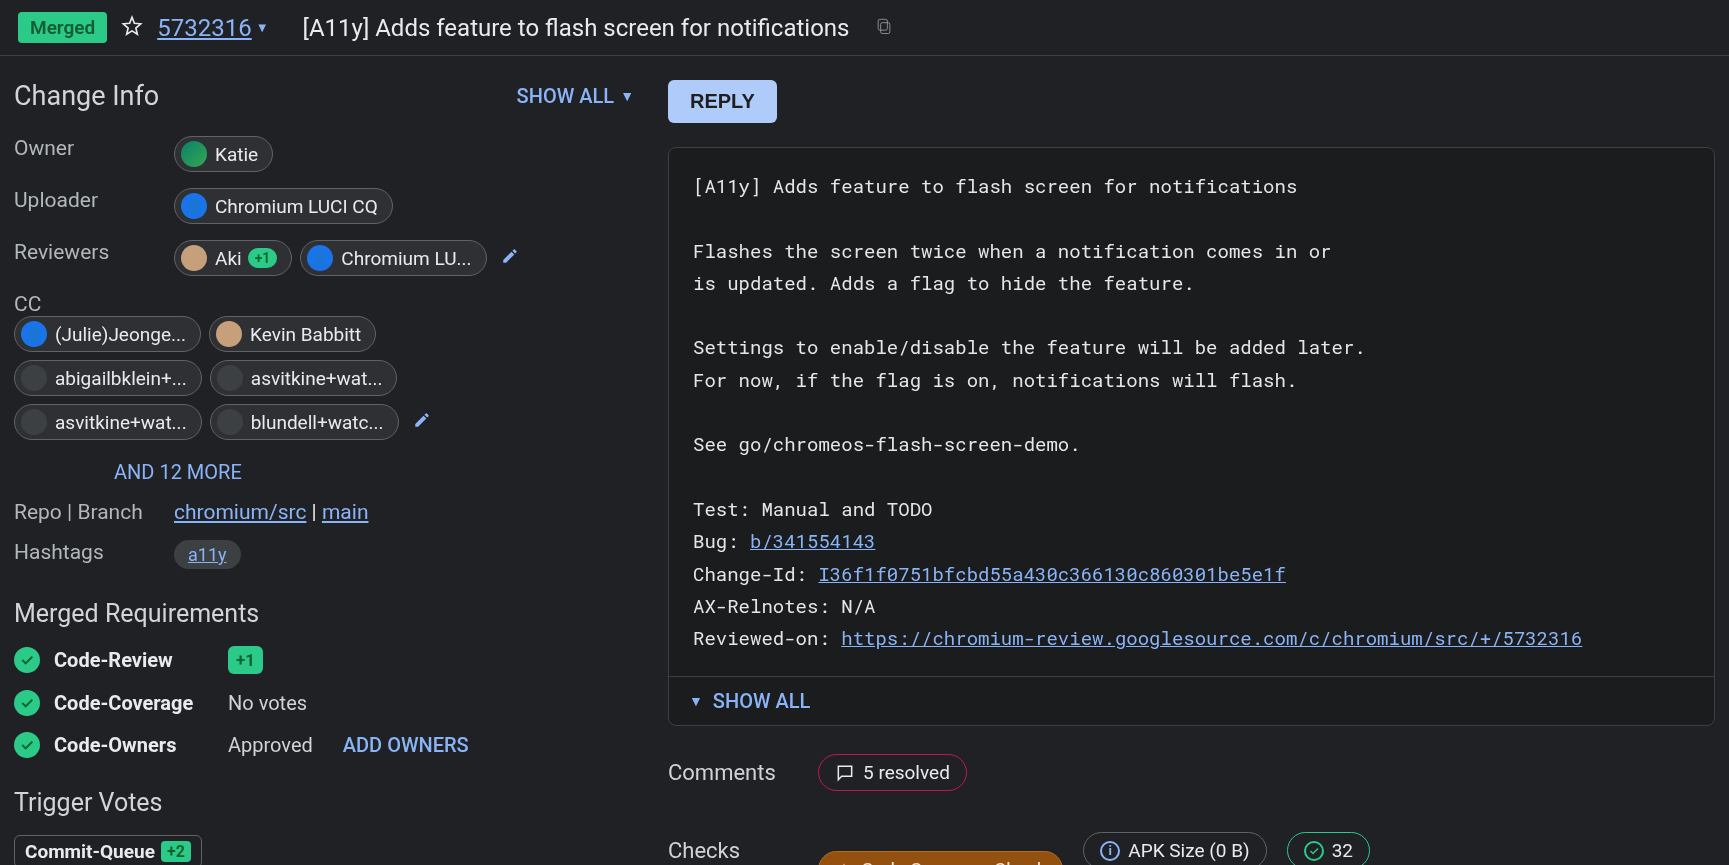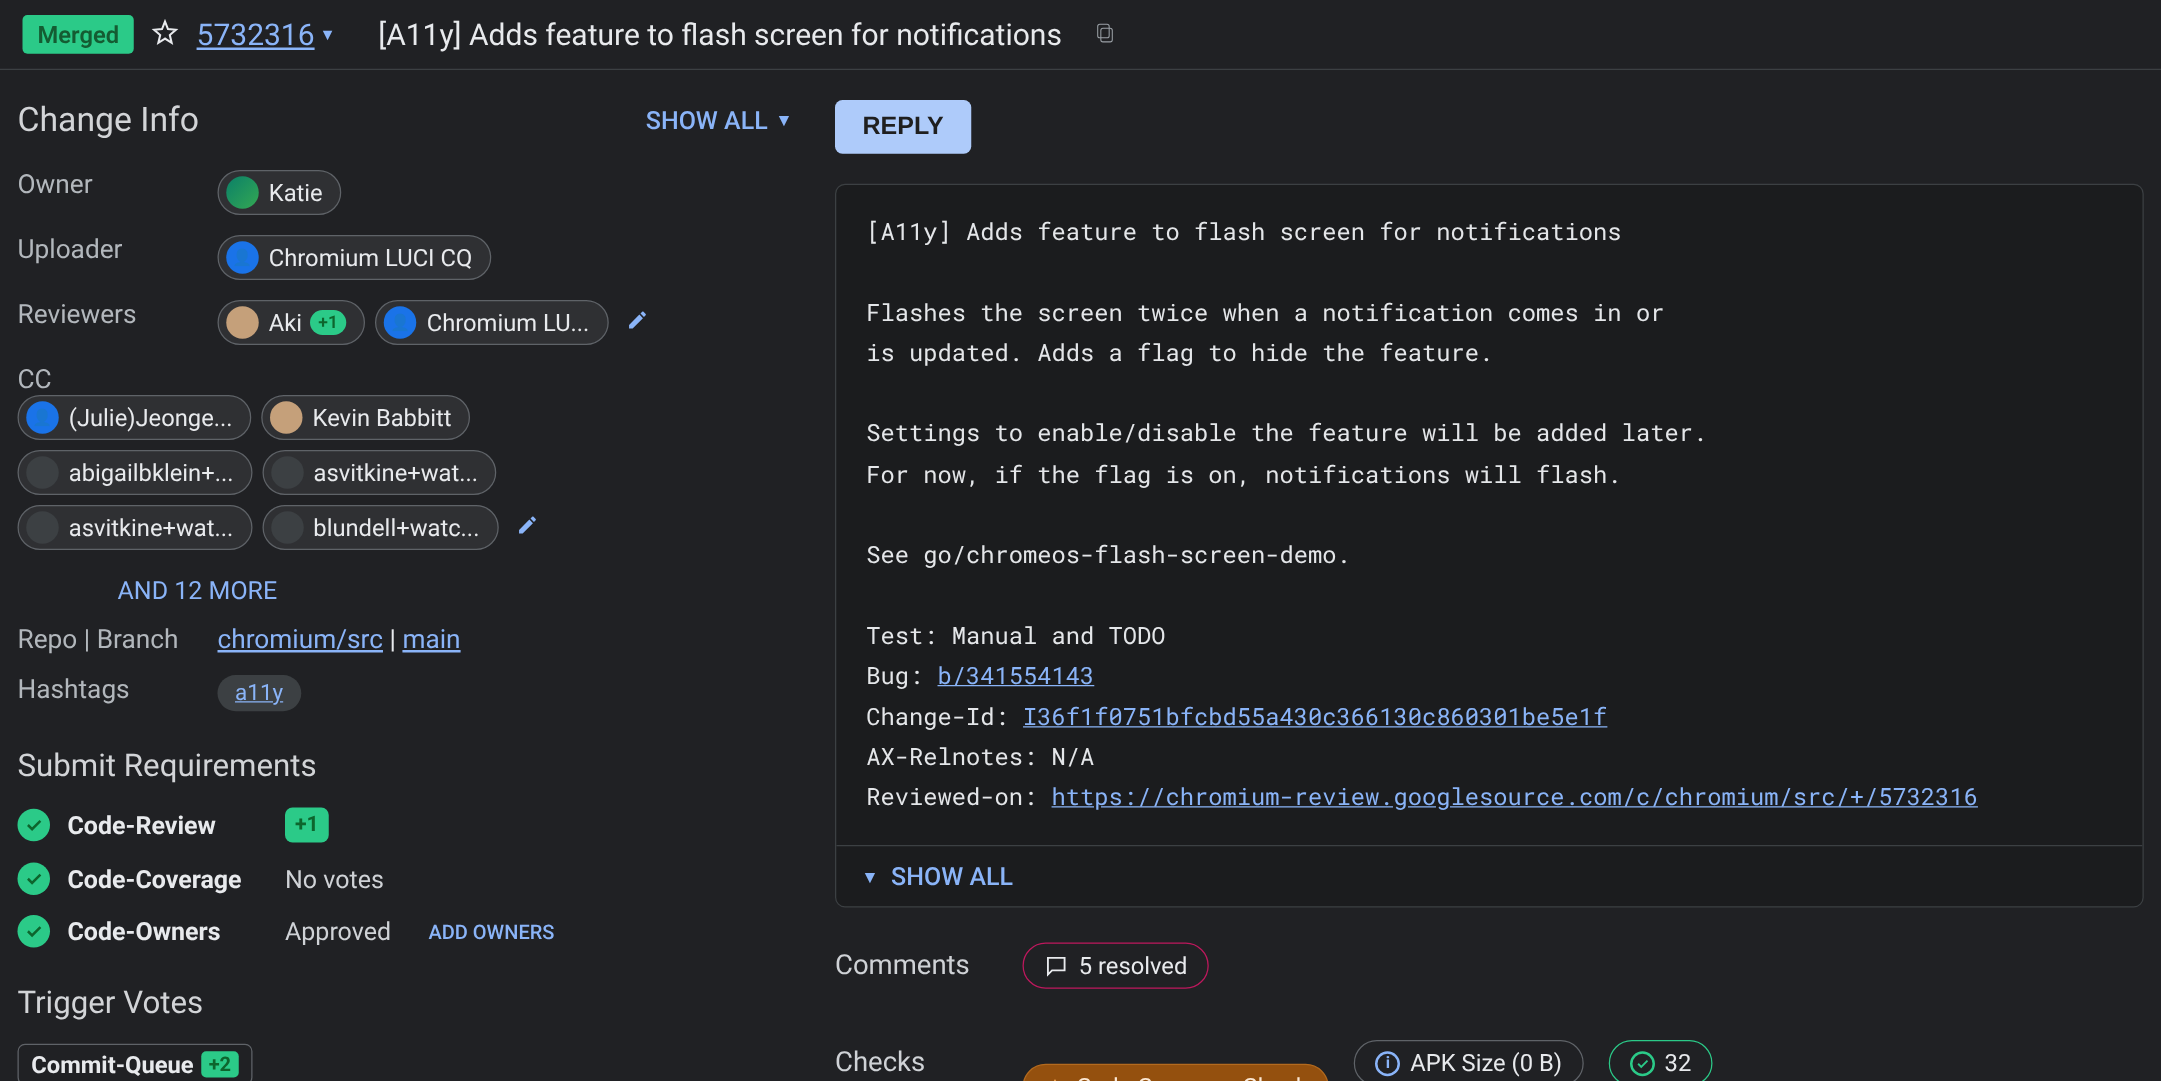--- a/index.html
+++ b/index.html
@@ -61,21 +61,21 @@
   }
   .user-chip .avatar.blue { background:#1a73e8; }
   .user-chip .avatar.teal { background:linear-gradient(135deg,#0b8068,#34a853); }
   .user-chip .avatar.photo { background:#c5a07a; }
   .user-chip .avatar.gray { background:#3c4043; }
   .vote-plus {
     background:#2bca88; color:#0d652d; border-radius:11px;
     font-size:14px; font-weight:600; padding:2px 7px; margin-left:-2px;
   }
   .pencil-icon { width:18px; height:18px; fill:#8ab4f8; cursor:pointer; margin-left:6px;}
-  .and-more-link { color:#8ab4f8; font-size:20px; margin-left:80px; margin-top:4px; cursor:pointer;}
+  .and-more-link { color:#8ab4f8; font-size:20px; margin-left:100px; margin-top:4px; cursor:pointer;}
   .repo-link { font-size:21px; }
   .repo-link a { color:#8ab4f8; text-decoration:underline; }
   .repo-link .pipe { color:#e8eaed; }
   .hashtag-chip {
     background:#3c4043; color:#8ab4f8; font-size:18px; text-decoration:underline;
     border-radius:16px; padding:4px 14px;
   }
 
   .section-h { font-size:25px; color:#d2d4d7; margin: 30px 0 18px; font-weight:400;}
 
@@ -84,21 +84,21 @@
     width:26px; height:26px; border-radius:50%; background:#2bca88;
     display:flex; align-items:center; justify-content:center;
   }
   .check-circle svg { width:16px; height:16px; stroke:#0d652d; stroke-width:3; fill:none; }
   .req-name { font-weight:700; width:160px; }
   .req-status { color:#cfd2d6; }
   .vote-badge {
     background:#2bca88; color:#0d652d; border-radius:6px; font-weight:700;
     font-size:17px; padding:4px 8px;
   }
-  .add-owners-link { color:#8ab4f8; font-size:16px; font-weight:500; margin-left:16px; cursor:pointer;}
+  .add-owners-link { color:#8ab4f8; font-size:20px; font-weight:500; margin-left:16px; cursor:pointer;}
   .trigvote-chip {
     display:inline-flex; align-items:center; gap:6px;
     border:1px solid #5f6368; border-radius:6px; padding:4px 10px;
     font-size:19px;
   }
   .trigvote-chip .name { font-weight:700; }
   .trigvote-chip .val { background:#2bca88; color:#0d652d; border-radius:4px; font-weight:700; padding:1px 6px; font-size:16px;}
 
   
   .right-col { flex:1; display:flex; flex-direction:column; }
@@ -273,21 +273,21 @@
 
       <div class="info-row">
         <div class="info-label">Hashtags</div>
         <div class="info-val">
           <span class="hashtag-chip">a11y</span>
         </div>
       </div>
     </div>
 
     
-    <div class="section-h">Submit Requirements</div>
+    <div class="section-h">Merged Requirements</div>
 
     <div class="req-row">
       <span class="check-circle">
           <svg viewBox="0 0 24 24">
             <path d="M5 12l5 5L20 7"></path>
           </svg>
         </span>
       <span class="req-name">Code-Review</span>
       <span class="vote-badge">+1</span>
     </div>

